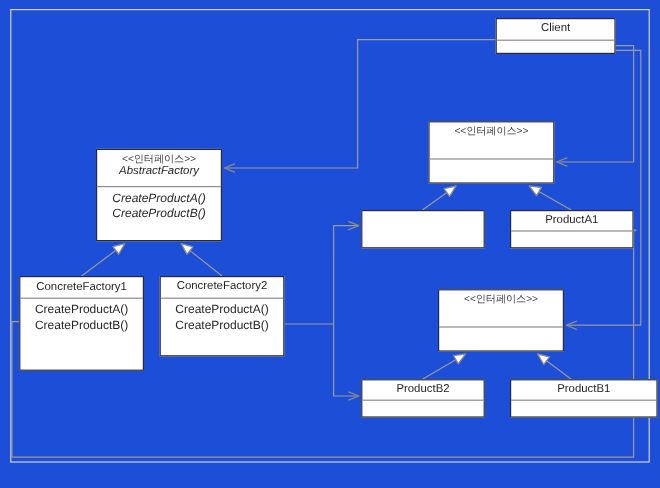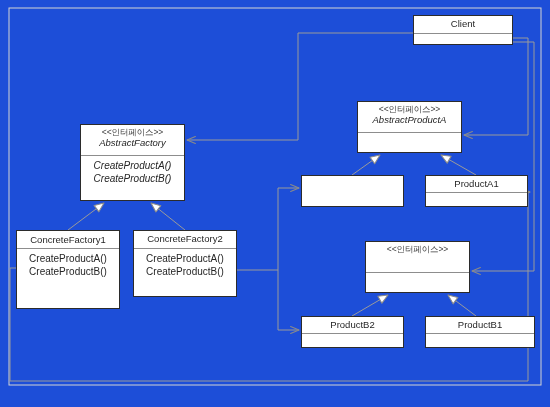--- a/index.html
+++ b/index.html
@@ -109,21 +109,20 @@
           <div class="cname italic">AbstractFactory</div>
         </div>
         <div class="body italic">
           <div class="op">CreateProductA()</div>
           <div class="op">CreateProductB()</div>
         </div>
       </div>
       <div class="node" style="left: 357px; top: 101px; width: 105px; height: 52px;">
         <div class="head" style="height: 31px;">
           <div class="stereo">&lt;&lt;인터페이스&gt;&gt;</div>
-          <div class="cname italic">AbstractProductA</div>
         </div>
         <div class="body italic"></div>
       </div>
       <div class="node" style="left: 365px; top: 241px; width: 105px; height: 52px;">
         <div class="head" style="height: 31px;">
           <div class="stereo">&lt;&lt;인터페이스&gt;&gt;</div>
         </div>
         <div class="body italic"></div>
       </div>
       <div class="node" style="left: 16px; top: 230px; width: 104px; height: 79px;">
@@ -152,21 +151,21 @@
           <div class="cname">ProductA1</div>
         </div>
         <div class="body"></div>
       </div>
       <div class="node" style="left: 301px; top: 316px; width: 103px; height: 32px;">
         <div class="head" style="height: 17px; display: flex; align-items: center; justify-content: center;">
           <div class="cname">ProductB2</div>
         </div>
         <div class="body"></div>
       </div>
-      <div class="node" style="left: 425px; top: 316px; width: 110px; height: 32px;">
+      <div class="node" style="left: 425px; top: 316px; width: 123px; height: 32px;">
         <div class="head" style="height: 17px; display: flex; align-items: center; justify-content: center;">
           <div class="cname">ProductB1</div>
         </div>
         <div class="body"></div>
       </div>
     </div>
 
 </div>
 
 </body></html>

